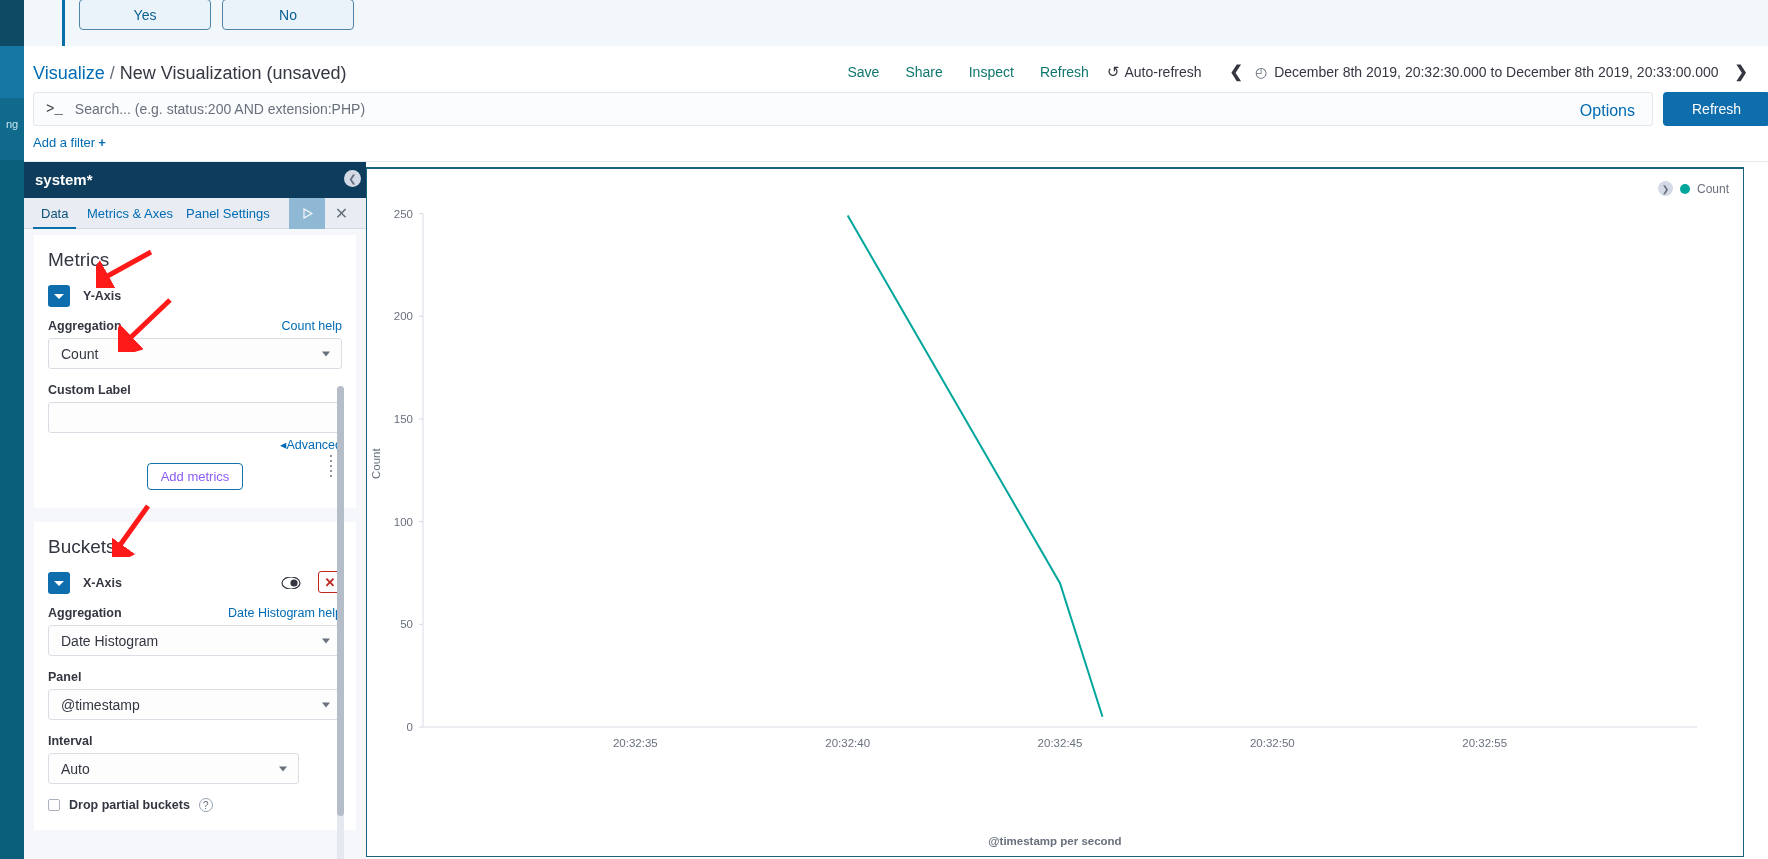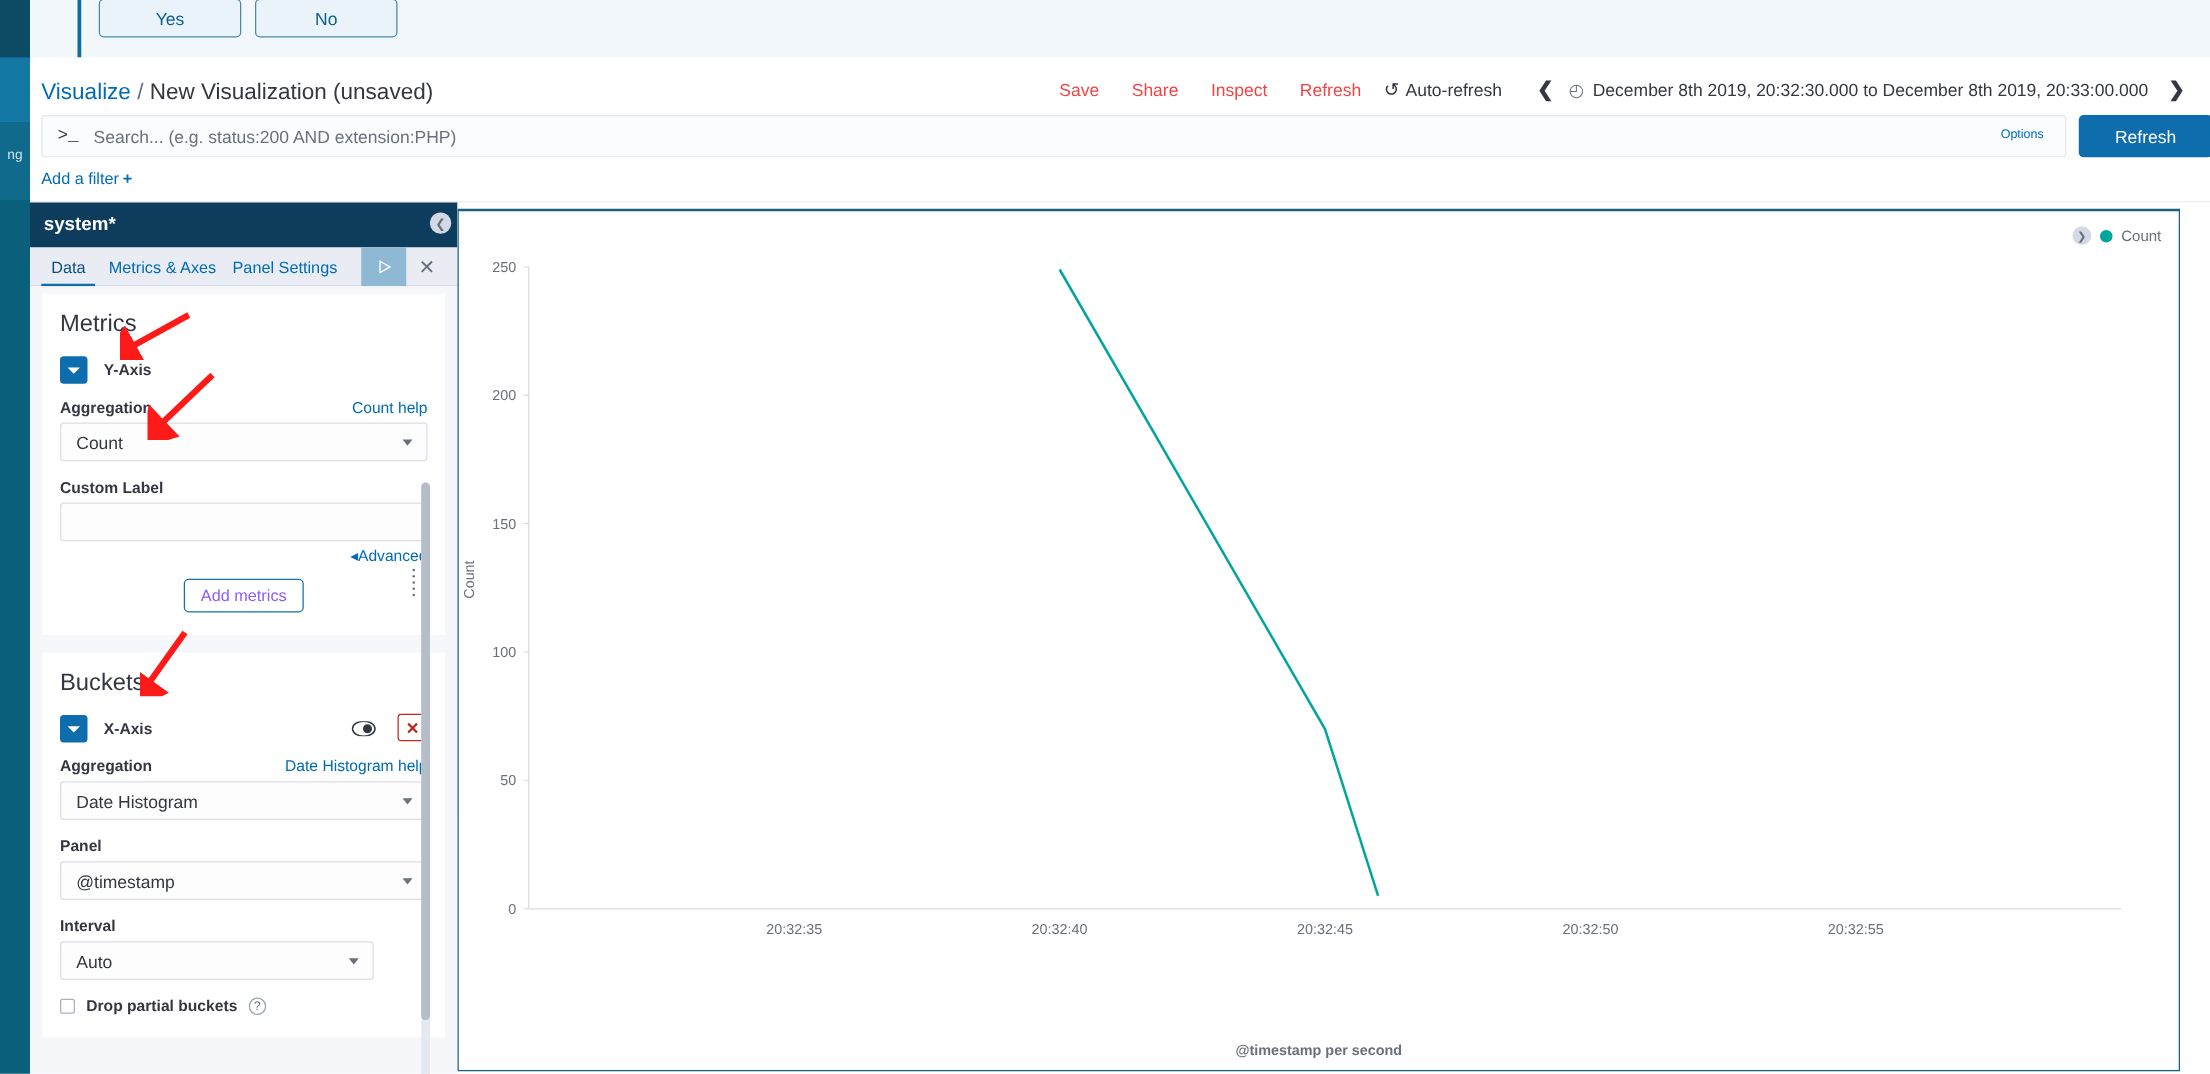--- a/index.html
+++ b/index.html
@@ -28,21 +28,21 @@
   
   .notify-strip {
     position:absolute; left:24px; top:0; width:1744px; height:46px;
     background:#f1f7fb;
   }
   .notify-bar-accent {
     position:absolute; left:38px; top:0; width:3px; height:46px; background:#0b6ea8;
   }
   .notify-btns { position:absolute; left:55px; top:-1px; display:flex; gap:11px; }
   .yn-btn {
-    width:114px; height:31px; border:1px solid #4f86a8; border-radius:4px;
+    width:132px; height:31px; border:1px solid #4f86a8; border-radius:4px;
     background:#e9f3f9; color:#0a5f8f; font-size:14px;
     display:flex; align-items:center; justify-content:center; cursor:pointer;
   }
   .notify-bottom-white {
     position:absolute; left:41px; top:46px; width:1727px; height:4px; background:#fff;
   }
 
   
   .navrow {
     position:absolute; left:24px; top:50px; width:1744px; height:42px;
@@ -54,21 +54,21 @@
   }
   .breadcrumb a { color:#006bb4; text-decoration:none; cursor:pointer; }
   .breadcrumb .sep { color:#69707d; margin:0 5px; }
   .breadcrumb .cur { color:#343741; }
 
   .topactions {
     position:absolute; right:8px; top:12px; display:flex; align-items:center; gap:0px;
     font-size:14px; white-space:nowrap;
   }
   .topactions .act {
-    color:#ef4444; padding:0 13px; cursor:pointer;
+    color:#0f766e; padding:0 13px; cursor:pointer;
   }
   .topactions .act.refresh-lnk { padding-right:18px; }
   .topactions .autorefresh {
     display:flex; align-items:center; gap:5px; color:#343741; cursor:pointer;
     padding-right:16px;
   }
   .ico-refresh { font-size:15px; display:inline-block; transform:scaleX(-1); }
   .chev-btn {
     color:#343741; font-size:16px; cursor:pointer; padding:0 12px; font-weight:700;
   }
@@ -88,21 +88,21 @@
     display:flex; align-items:center;
   }
   .prompt-ico {
     margin-left:12px; color:#343741; font-size:14px;
     font-family:"Liberation Mono", monospace;
   }
   .query-placeholder {
     margin-left:12px; color:#69707d; font-size:14px;
   }
   .options-lnk {
-    position:absolute; right:17px; top:9px; color:#006bb4; font-size:10px; cursor:pointer;
+    position:absolute; right:17px; top:9px; color:#006bb4; font-size:16px; cursor:pointer;
   }
   .refresh-btn {
     position:absolute; left:1630px; top:0; width:107px; height:34px;
     background:#0d6dad; color:#fff; border-radius:4px; font-size:14px;
     display:flex; align-items:center; justify-content:center; cursor:pointer;
   }
 
   
   .filterrow {
     position:absolute; left:24px; top:126px; width:1744px; height:36px;

